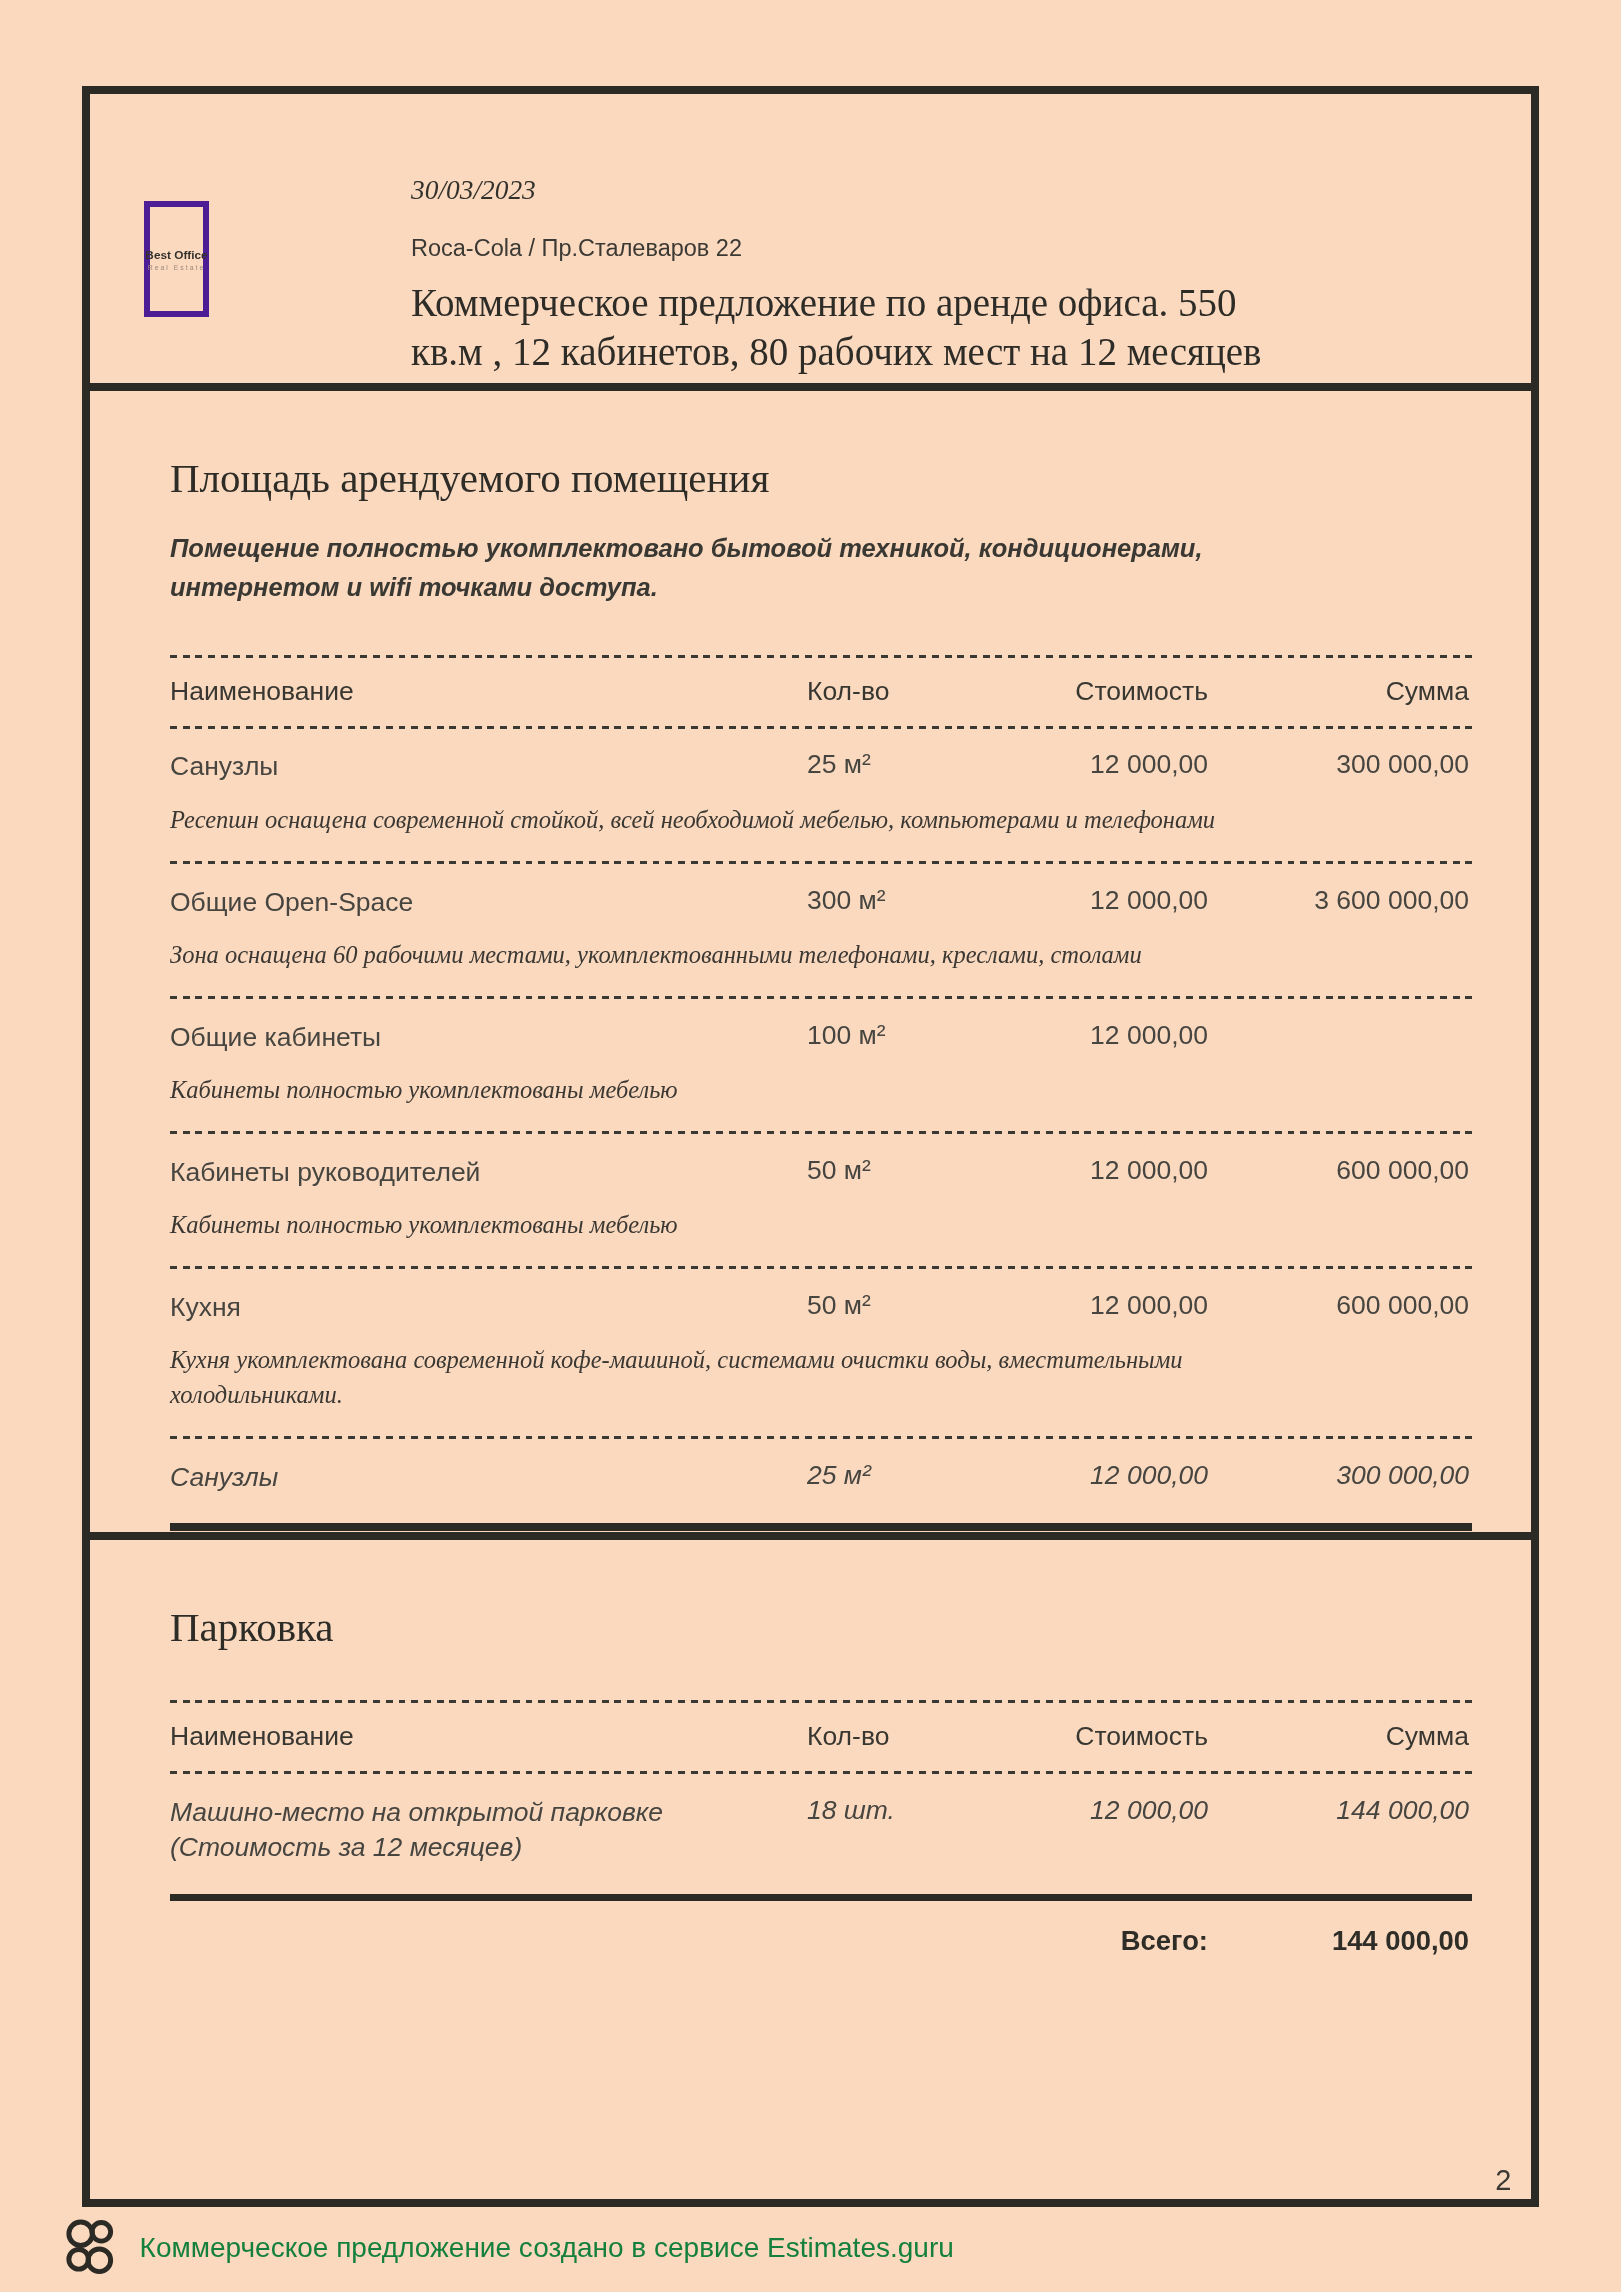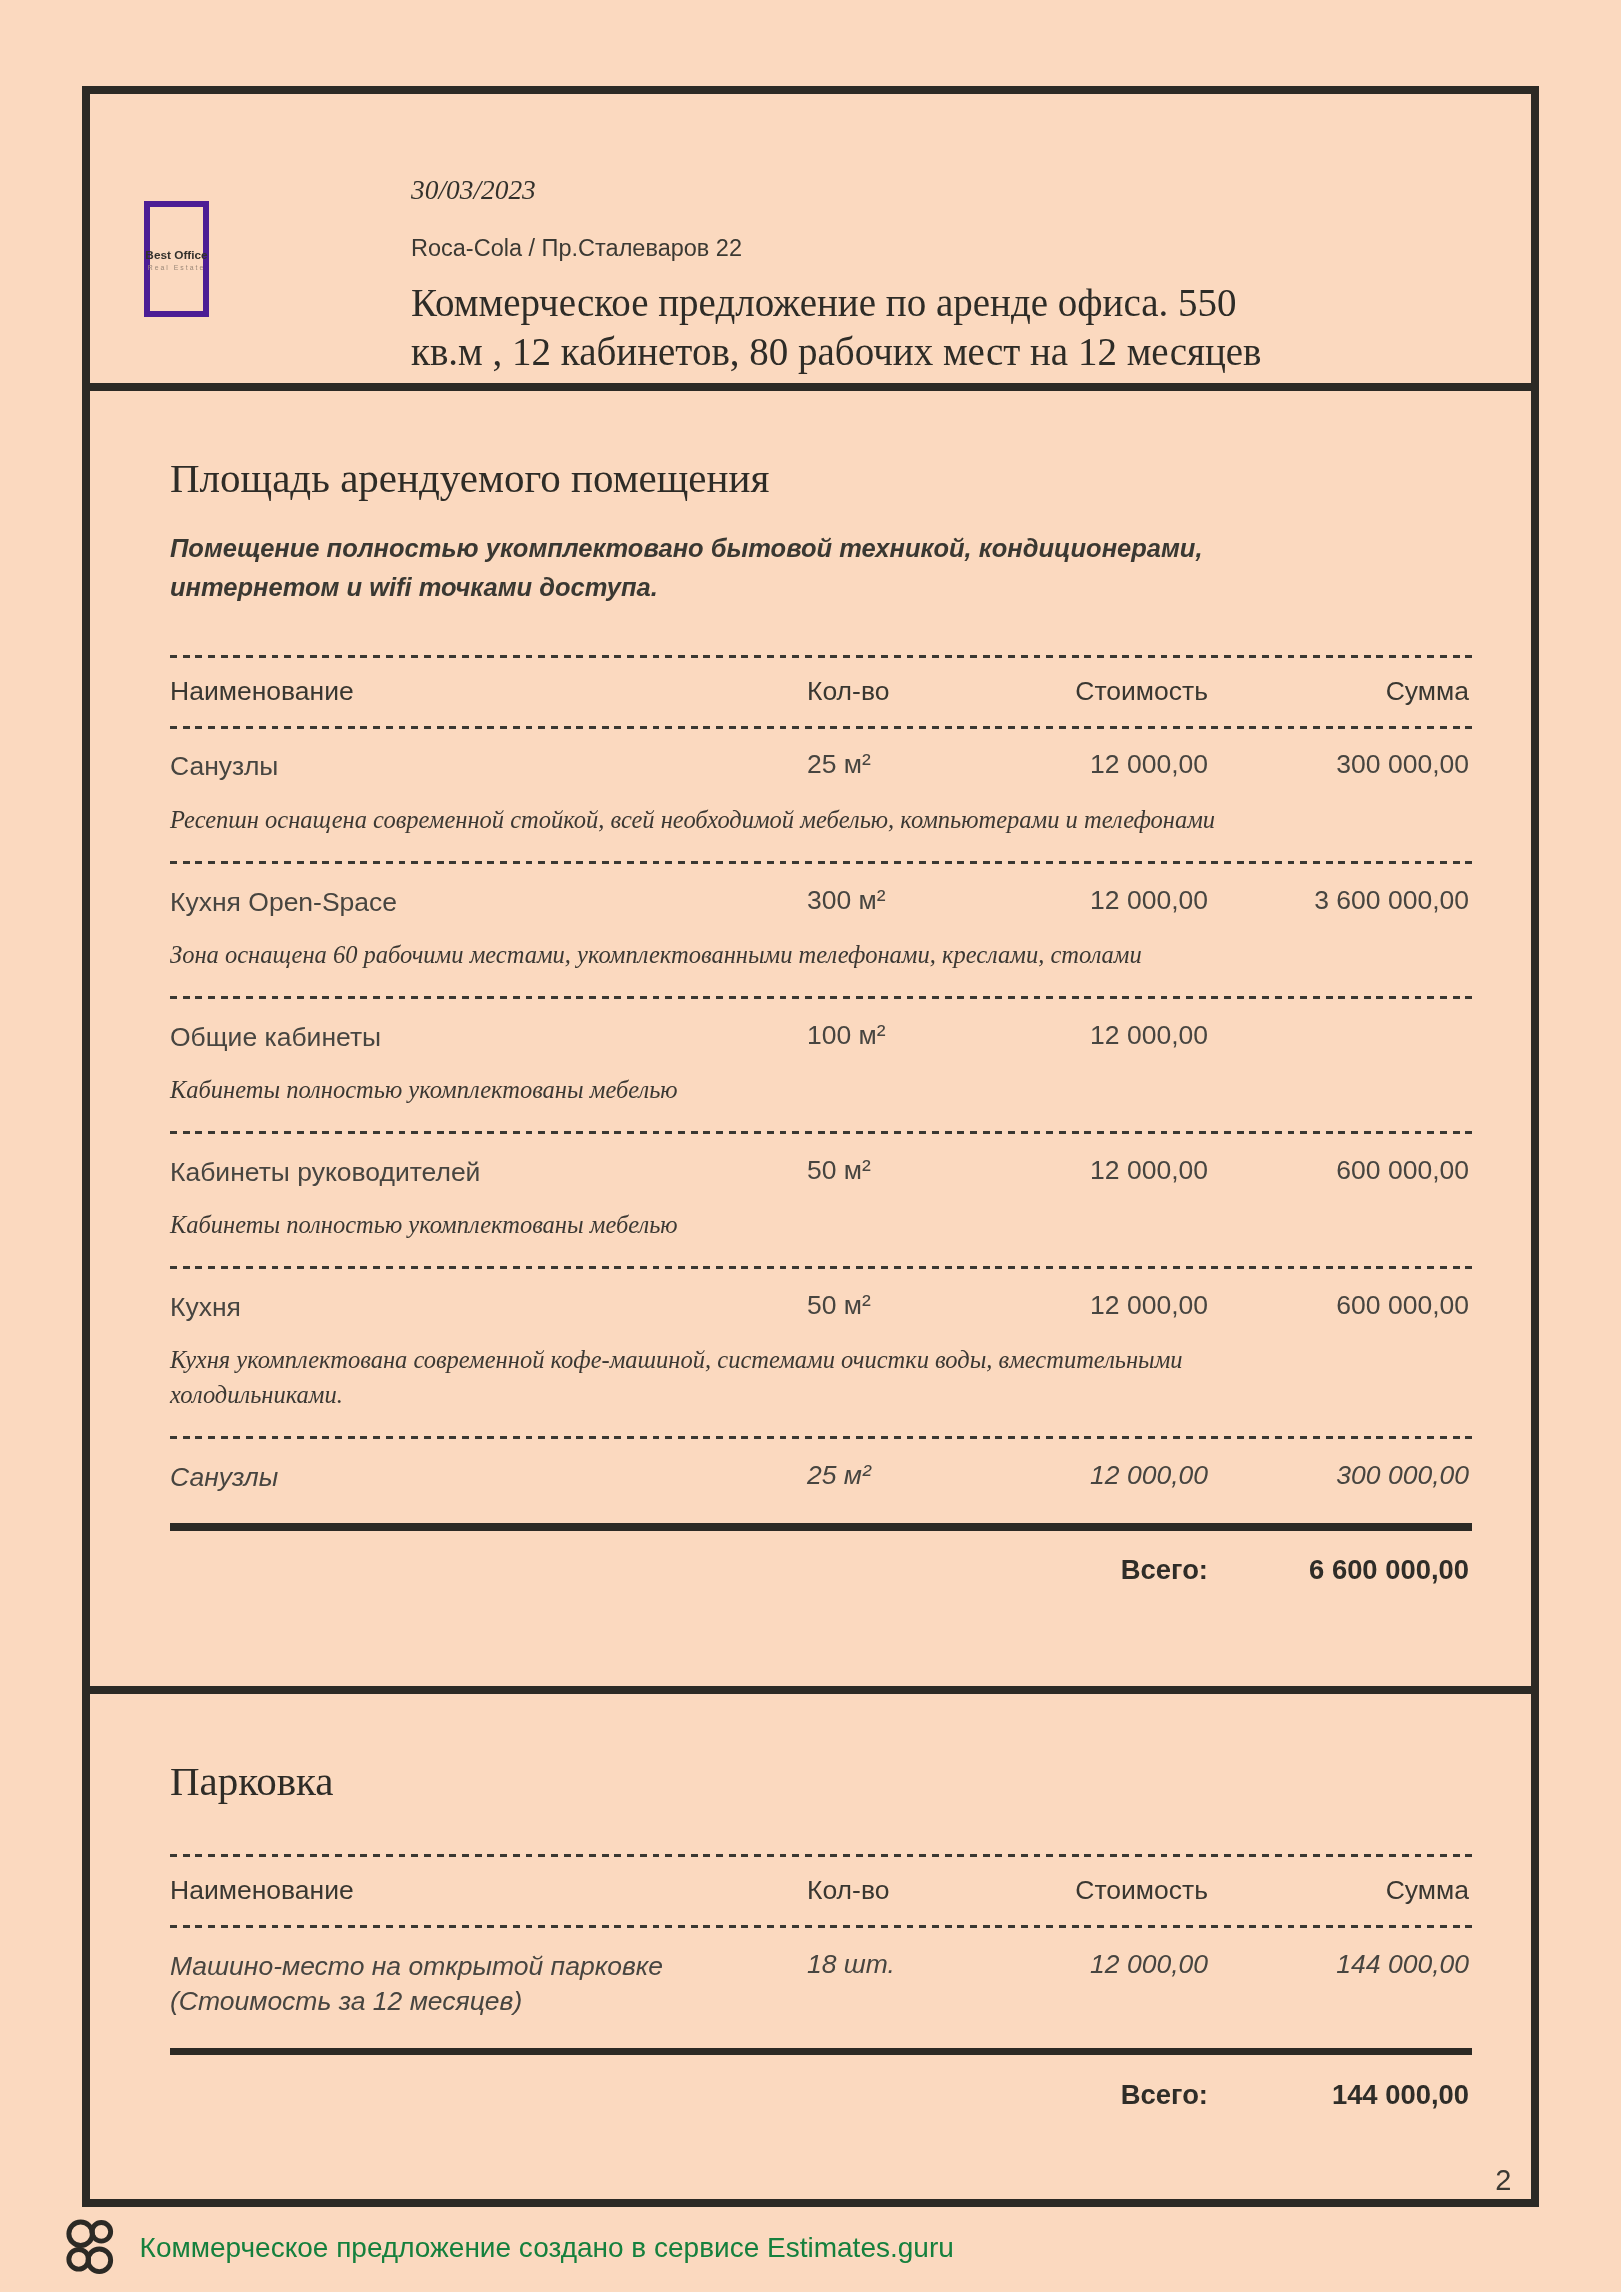--- a/index.html
+++ b/index.html
@@ -46,21 +46,21 @@
     font-family:"Liberation Serif",serif;
     font-size:39px;line-height:1.24;color:#2e2c27;margin-top:17.6px;
     white-space:pre-line;width:1078px;
   }
   .doc-author{
     font-family:"Liberation Serif",serif;
     font-size:24.5px;color:#3b3933;margin-top:15.7px;
   }
   
   .sec{padding:63px 59px 0 80px;overflow:hidden;}
-  .sec1{height:1303px;border-bottom:8.8px solid var(--ink);}
+  .sec1{height:1149px;border-bottom:8.8px solid var(--ink);}
   .sec2{height:649px;}
   .sec-heading{
     font-family:"Liberation Serif",serif;font-weight:400;
     font-size:41px;color:#2e2c27;margin:0;
   }
   .sec-intro{
     font-style:italic;font-size:25.5px;line-height:1.5;
     color:#3a3832;margin:27.4px 0 0 0;max-width:1176px;font-weight:bold;
   }
   
@@ -133,21 +133,21 @@
       <div class="trow item">
         <div class="c name">Санузлы</div>
         <div class="c qty">25 м²</div>
         <div class="c price">12 000,00</div>
         <div class="c sum">300 000,00</div>
       </div>
       <div class="note">Ресепшн оснащена современной стойкой, всей необходимой мебелью, компьютерами и телефонами</div>
       <div class="dash"></div>
 
       <div class="trow item">
-        <div class="c name">Кухня Open-Space</div>
+        <div class="c name">Общие Open-Space</div>
         <div class="c qty">300 м²</div>
         <div class="c price">12 000,00</div>
         <div class="c sum">3 600 000,00</div>
       </div>
       <div class="note">Зона оснащена 60 рабочими местами, укомплектованными телефонами, креслами, столами</div>
       <div class="dash"></div>
 
       <div class="trow item">
         <div class="c name">Общие кабинеты</div>
         <div class="c qty">100 м²</div>

